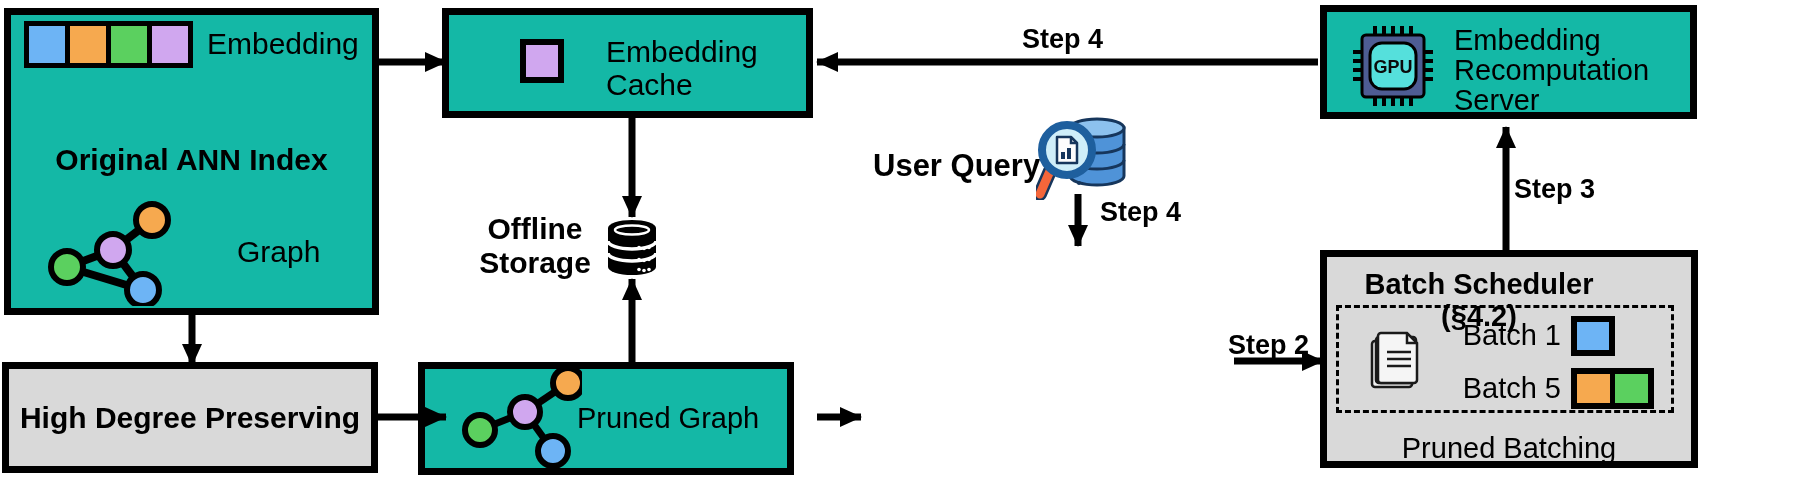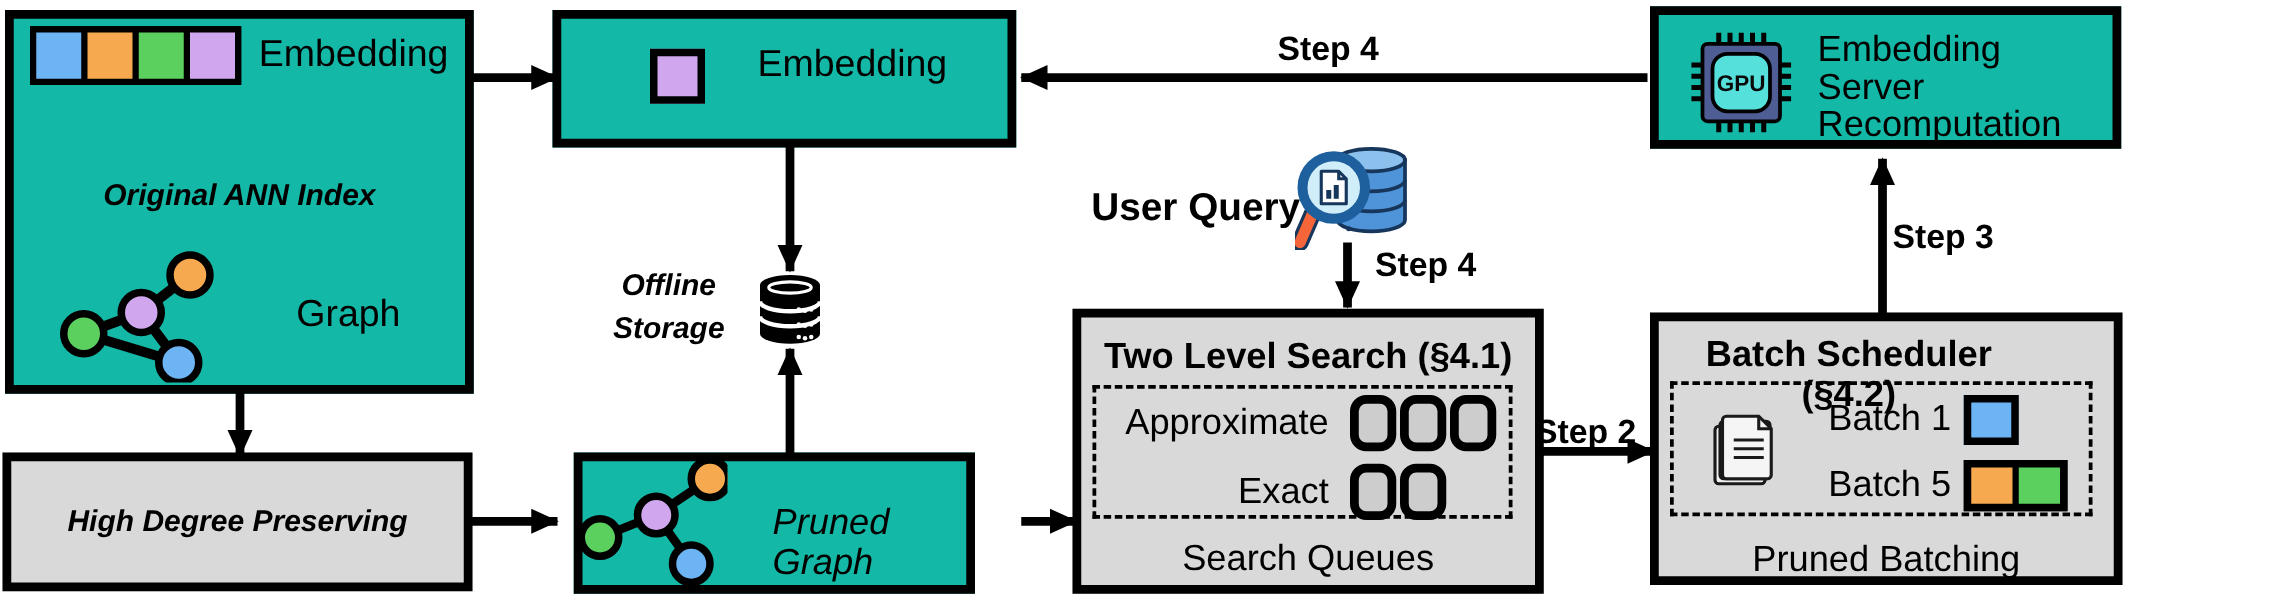--- a/index.html
+++ b/index.html
@@ -7,33 +7,33 @@
     position:relative; width:1817px; height:481px; background:#ffffff;
     font-family:"Liberation Sans", sans-serif; color:#000; overflow:hidden;
   }
   .box { position:absolute; border:7px solid #000; box-sizing:border-box; }
   .light { background:#14b8a6; }
   .dark  { background:#d9d9d9; }
   .abs { position:absolute; }
   .t29 { font-size:29px; line-height:1.1; }
   .t30 { font-size:30px; line-height:1.1; }
   .b29 { font-size:29px; font-weight:bold; line-height:1.1; }
-  .b30 { font-size:24px; font-weight:bold; line-height:1.15;font-style:italic; }
+  .b30 { font-size:30px; font-weight:bold; line-height:1.15; }
   .step { position:absolute; font-size:27px; font-weight:bold; }
   .center { text-align:center; }
 
   
   #box-ann    { left:4px;    top:8px;   width:375px; height:307px; }
   #box-cache  { left:442px;  top:8px;   width:371px; height:110px; }
   #box-server { left:1320px; top:5px;   width:377px; height:114px; }
   #box-two    { left:858px;  top:247px; width:377px; height:228px; }
   #box-batch  { left:1320px; top:250px; width:378px; height:218px; }
   #box-high   { left:2px;    top:362px; width:376px; height:111px;
                 display:flex; flex-direction:column; justify-content:center; }
-  #box-pruned { left:459px;  top:362px; width:321px; height:113px;font-style:italic; }
+  #box-pruned { left:418px;  top:362px; width:376px; height:113px; }
 
   
   .emb-strip { position:absolute; left:13px; top:6px; display:flex; gap:5px;
                border:5px solid #000; background:#000; }
   .emb-sq { width:36px; height:37px; }
   .c-blue   { background:#6db4f5; }
   .c-orange { background:#f6a94f; }
   .c-green  { background:#5bd05f; }
   .c-purple { background:#d0a7ef; }
 
@@ -90,28 +90,29 @@
       <circle cx="76" cy="59" r="16" fill="#d0a7ef"></circle>
       <circle cx="30" cy="76" r="16" fill="#5bd05f"></circle>
       <circle cx="106" cy="99" r="16" fill="#6db4f5"></circle>
     </g>
   </svg>
 
   <div class="box light" id="box-cache">
     <div class="cache-sq"></div>
     <div class="abs t30" style="left:157px; top:20px;">
       <span style="display:block;">Embedding</span>
+      <span style="display:block;">Cache</span>
     </div>
   </div>
 
   <div class="box light" id="box-server">
     <div class="abs t29" style="left:127px; top:13px; line-height:30px;">
       <span style="display:block;">Embedding</span>
+      <span style="display:block;">Recomputation</span>
       <span style="display:block;">Server</span>
-      <span style="display:block;">Recomputation</span>
     </div>
   </div>
   <svg class="icon" style="left:1353px; top:26px;" width="80" height="80">
     <g stroke="#000" stroke-width="4">
       <line x1="22" y1="0" x2="22" y2="10"></line>
         <line x1="31" y1="0" x2="31" y2="10"></line>
       <line x1="40" y1="0" x2="40" y2="10"></line>
         <line x1="49" y1="0" x2="49" y2="10"></line>
       <line x1="58" y1="0" x2="58" y2="10"></line>
       <line x1="22" y1="70" x2="22" y2="80"></line>
@@ -173,37 +174,20 @@
     <line x1="14" y1="61" x2="4" y2="84" stroke="#f4663a" stroke-width="9" stroke-linecap="round"></line>
     <circle cx="31" cy="40" r="25" fill="#cfeef9" stroke="#1e5f9e" stroke-width="8"></circle>
     <g>
       <path d="M21,27 h14 l6,6 v20 h-20 z" fill="#fdfdfd" stroke="#16365c" stroke-width="2.5" stroke-linejoin="round"></path>
       <path d="M35,27 v6 h6" fill="none" stroke="#16365c" stroke-width="2.5"></path>
       <rect x="25" y="42" width="4" height="7" fill="#16365c"></rect>
       <rect x="31" y="38" width="4" height="11" fill="#16365c"></rect>
     </g>
   </svg>
 
-  <div class="box dark" id="box-two">
-    <div class="abs b29 center" style="left:0; width:363px; top:16px;">Two Level Search (§4.1)</div>
-    <div class="dashed" id="two-dashed">
-      <div class="qrow" style="left:10px; top:5px;">
-        <span class="qlabel t29">Approximate</span>
-        <div class="slot"></div>
-        <div class="slot"></div>
-        <div class="slot"></div>
-      </div>
-      <div class="qrow" style="left:10px; top:60px;">
-        <span class="qlabel t29">Exact</span>
-        <div class="slot"></div>
-        <div class="slot"></div>
-      </div>
-    </div>
-    <div class="abs t29 center" style="left:0; width:363px; top:178px;">Search Queues</div>
-  </div>
 
   <div class="box dark" id="box-batch">
     <div class="abs b29 center" style="left:0; width:304px; top:12px;">Batch Scheduler (§4.2)</div>
     <div class="dashed" id="batch-dashed">
       <svg class="icon" style="left:26px; top:20px;" width="62" height="62">
         <rect x="7" y="13" width="40" height="46" rx="3" fill="#f0f0f0" stroke="#1a1a1a" stroke-width="2.5"></rect>
         <rect x="11" y="9" width="40" height="46" rx="3" fill="#f0f0f0" stroke="#1a1a1a" stroke-width="2.5"></rect>
         <path d="M16,5 h26 l10,10 v37 a3,3 0 0 1 -3,3 h-33 a3,3 0 0 1 -3,-3 v-44 a3,3 0 0 1 3,-3 z" fill="#f5f5f5" stroke="#1a1a1a" stroke-width="2.5"></path>
         <path d="M42,5 v10 h10" fill="none" stroke="#1a1a1a" stroke-width="2.5"></path>
         <line x1="22" y1="24" x2="46" y2="24" stroke="#1a1a1a" stroke-width="2.5"></line>

